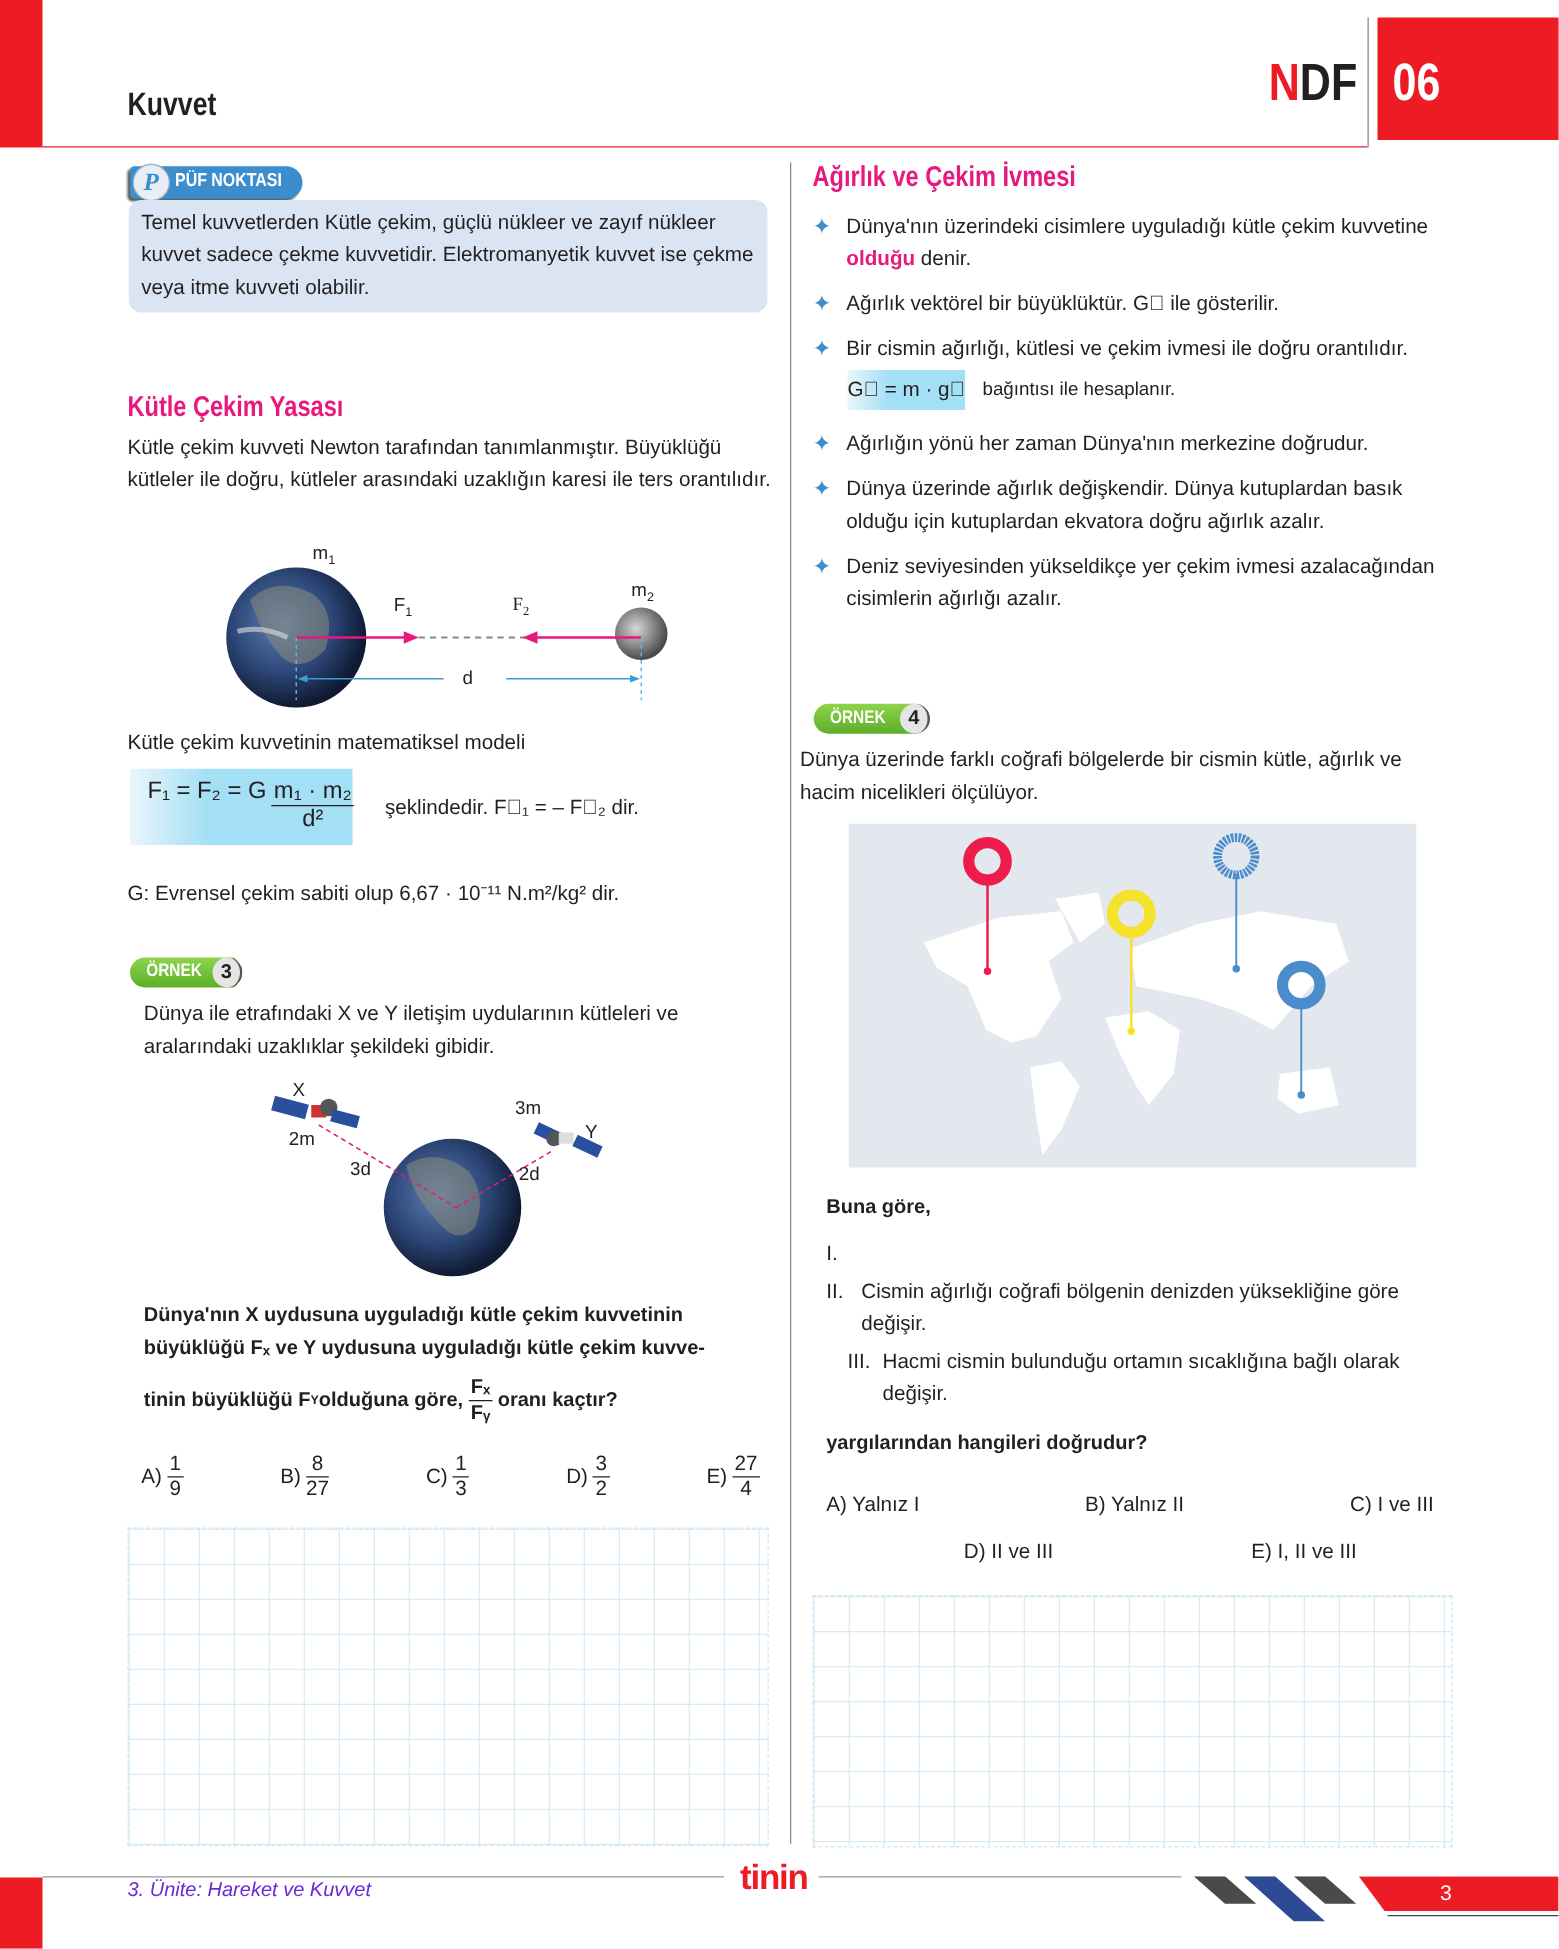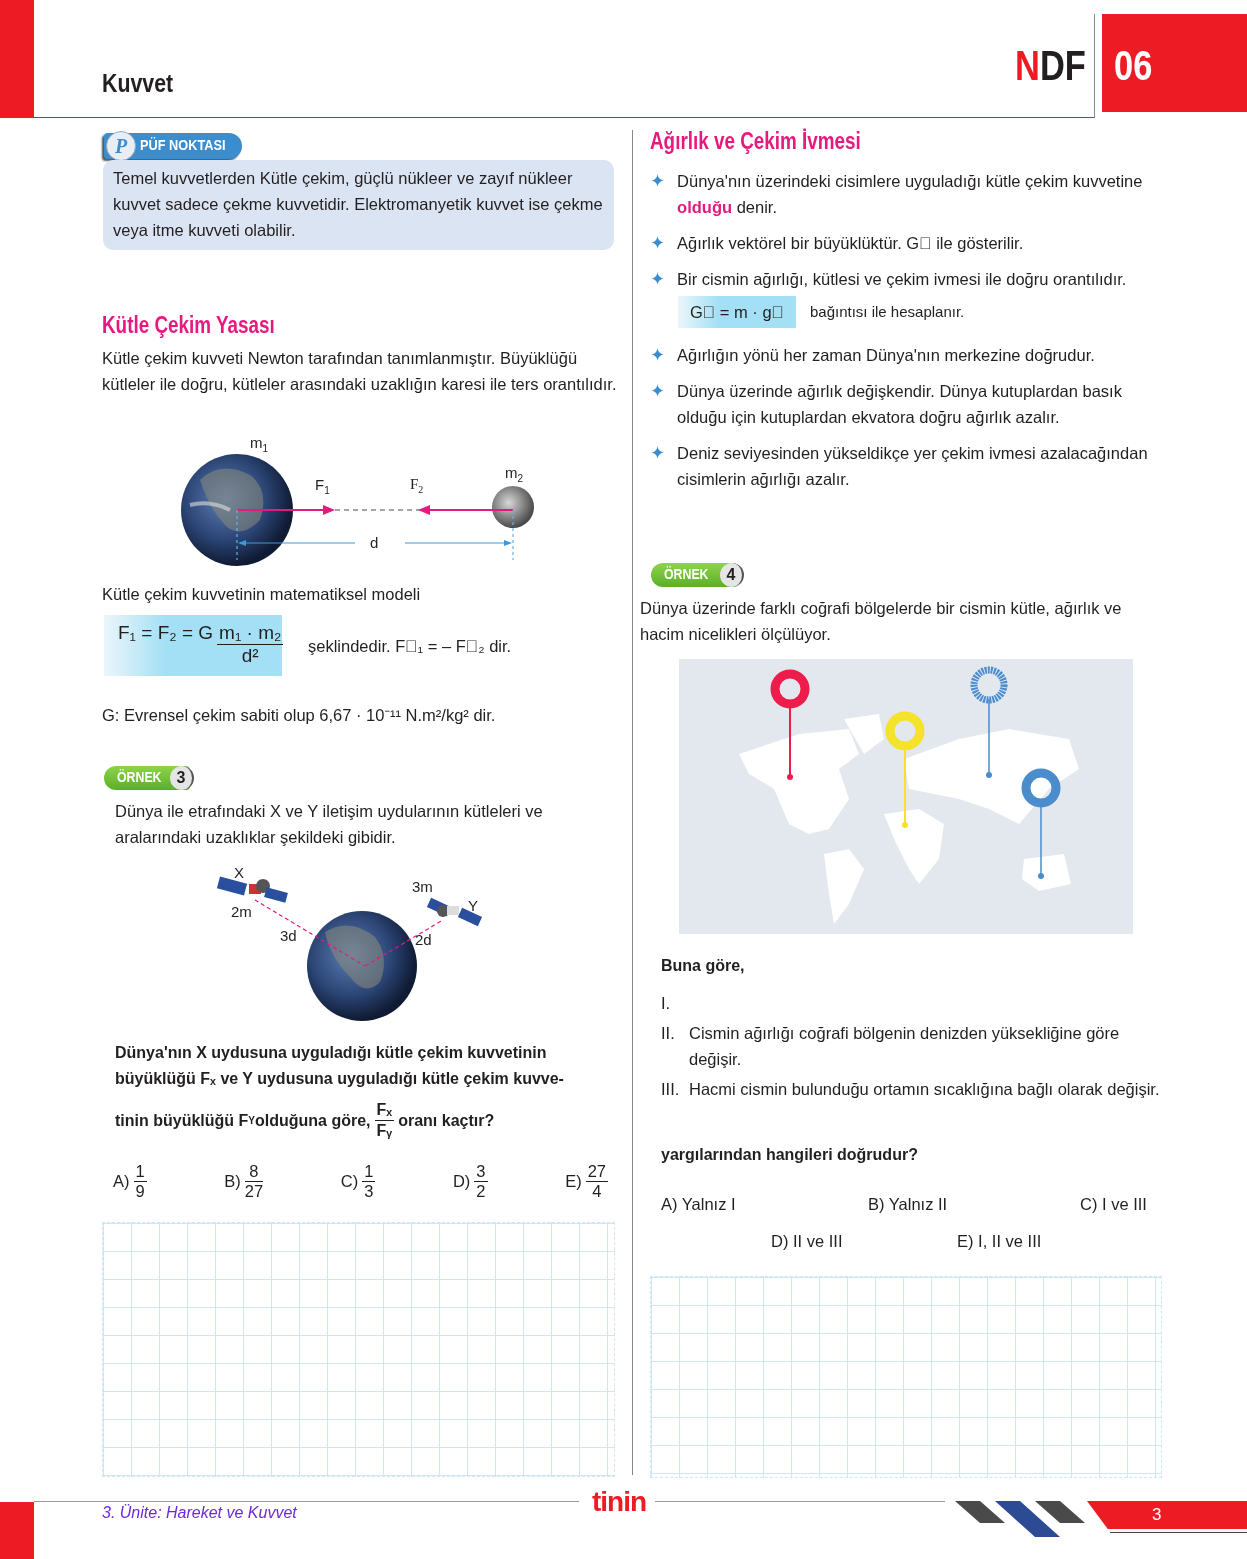--- a/index.html
+++ b/index.html
@@ -215,21 +215,21 @@
   </div>
   <div style="display:flex;gap:12px;margin-bottom:10px;">
     <span class="bullet-star">✦</span>
       <span>Ağırlık vektörel bir büyüklüktür. G⃗ ile gösterilir.</span>
   </div>
   <div style="display:flex;gap:12px;">
     <span class="bullet-star">✦</span>
       <span>Bir cismin ağırlığı, kütlesi ve çekim ivmesi ile doğru orantılıdır.</span>
   </div>
   <div style="display:flex;align-items:center;gap:14px;margin:4px 0 14px 28px;">
-    <span class="formula-box" style="padding:3px 12px;">G⃗ = m · g⃗</span>
+    <span class="formula-box" style="padding:3px 0;">G⃗ = m · g⃗</span>
     <span style="font-size:15px;">bağıntısı ile hesaplanır.</span>
   </div>
   <div style="display:flex;gap:12px;margin-bottom:10px;">
     <span class="bullet-star">✦</span>
       <span>Ağırlığın yönü her zaman Dünya'nın merkezine doğrudur.</span>
   </div>
   <div style="display:flex;gap:12px;margin-bottom:10px;">
     <span class="bullet-star">✦</span>
       <span>Dünya üzerinde ağırlık değişkendir. Dünya kutuplardan basık olduğu için kutuplardan ekvatora doğru ağırlık azalır.</span>
   </div>
@@ -279,32 +279,32 @@
 
 <div class="abs" style="left:661px;top:957px;font-size:16px;font-weight:bold;">Buna göre,</div>
 <div class="abs para" style="left:661px;top:990px;width:500px;">
   <div style="display:flex;margin-bottom:4px;">
       <span style="width:28px;flex:none;">I.</span>
     </div>
   <div style="display:flex;margin-bottom:4px;">
       <span style="width:28px;flex:none;">II.</span>
       <span>Cismin ağırlığı coğrafi bölgenin denizden yüksekliğine göre değişir.</span>
     </div>
-  <div style="display:flex;">
+  <div style="display:flex;margin-left:17px;">
       <span style="width:28px;flex:none;">III.</span>
       <span>Hacmi cismin bulunduğu ortamın sıcaklığına bağlı olarak değişir.</span>
     </div>
 </div>
 <div class="abs" style="left:661px;top:1146px;font-size:16px;font-weight:bold;">yargılarından hangileri doğrudur?</div>
 
 <div class="abs para" style="left:661px;top:1191px;">A) Yalnız I</div>
 <div class="abs para" style="left:868px;top:1191px;">B) Yalnız II</div>
 <div class="abs para" style="left:1080px;top:1191px;">C) I ve III</div>
 <div class="abs para" style="left:771px;top:1228px;">D) II ve III</div>
-<div class="abs para" style="left:957px;top:1228px;">E) I, II ve III</div>
+<div class="abs para" style="left:1001px;top:1228px;">E) I, II ve III</div>
 
 <div class="abs grid" style="left:650px;top:1276px;width:510px;height:200px;"></div>
 
 <div class="abs footer-line"></div>
 <div class="abs footer-line2"></div>
 <div class="abs footer-red"></div>
 <div class="abs footer-text">3. Ünite: Hareket ve Kuvvet</div>
 <div class="abs nego">tinin</div>
 <div class="abs" style="left:945px;top:1501px;width:140px;height:40px;">
   <svg width="140" height="40">

